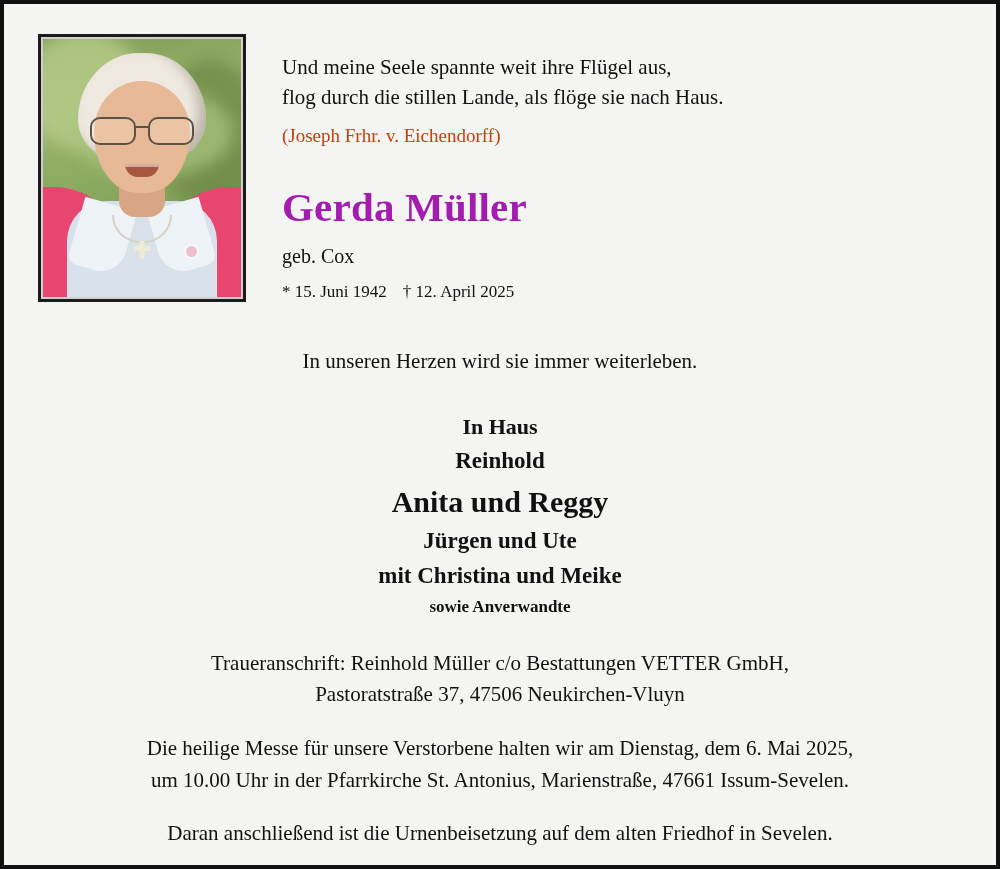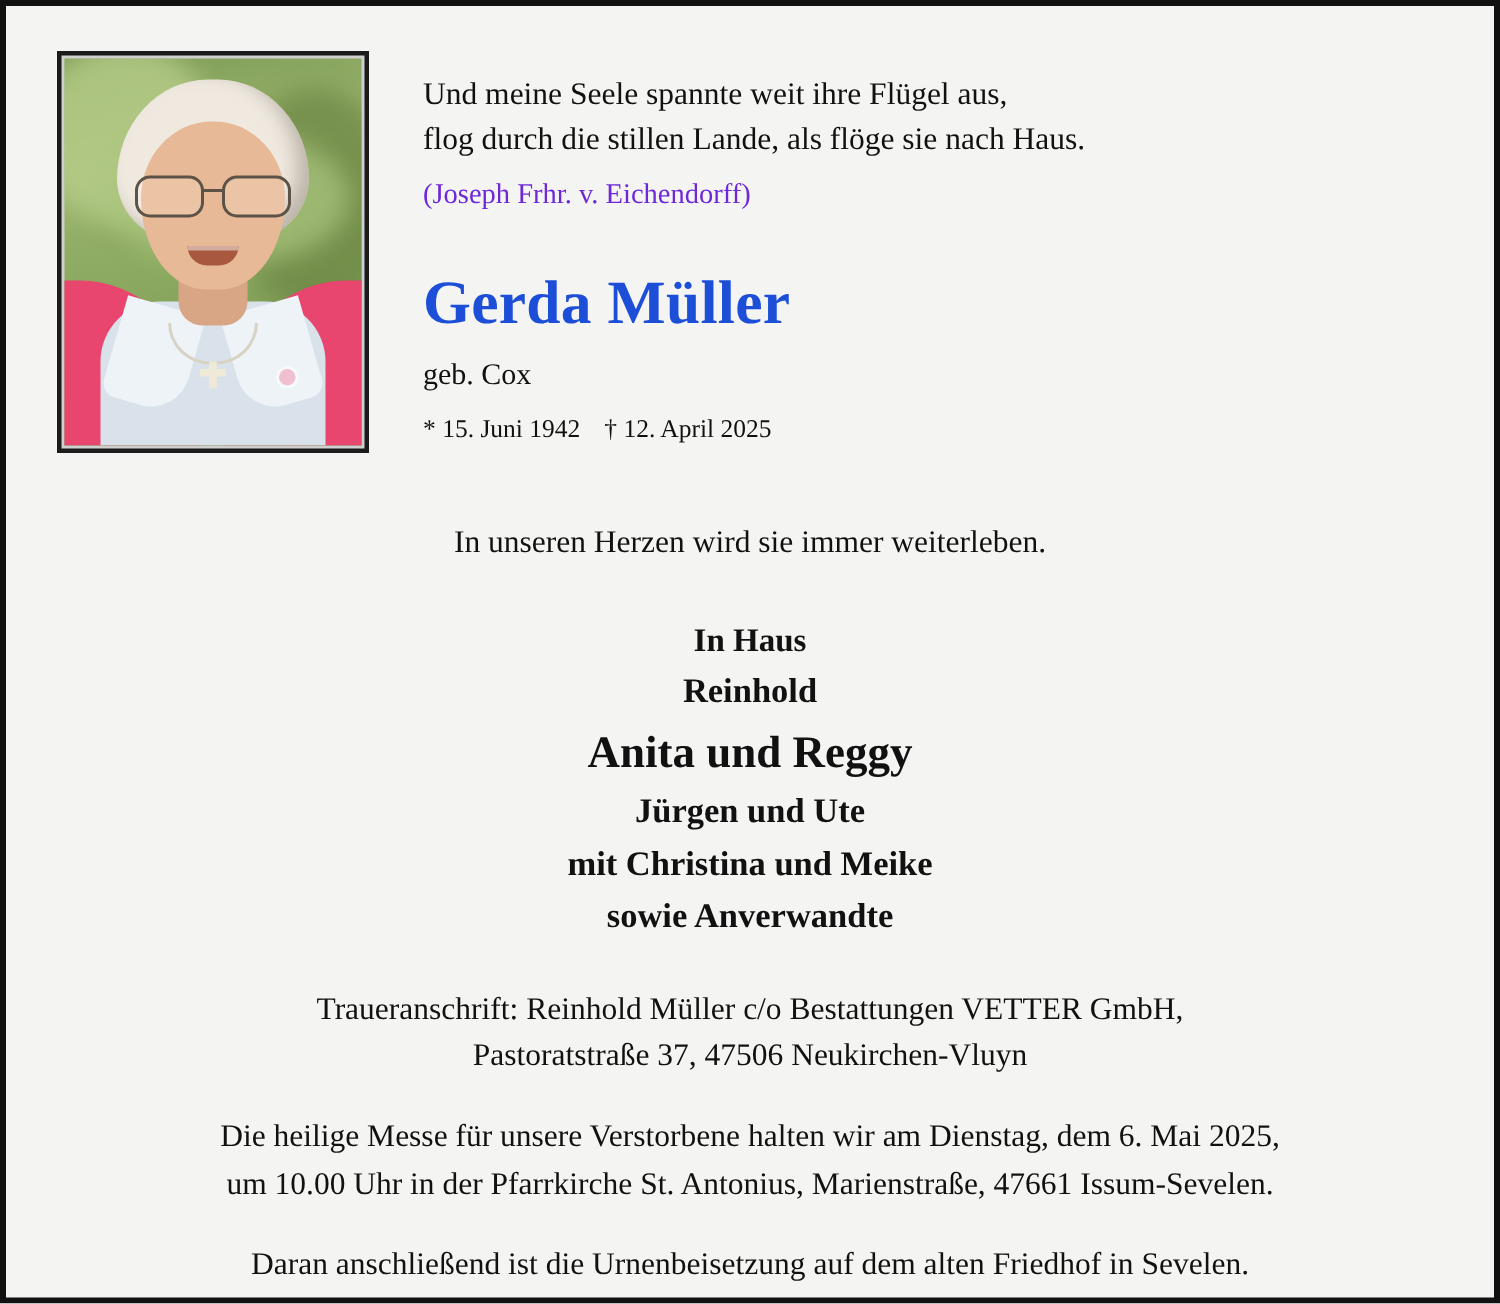--- a/index.html
+++ b/index.html
@@ -24,21 +24,21 @@
     top: 8px;
     left: 8px;
     right: 8px;
     bottom: 8px;
     background: #f4f4f2;
   }
 
   
   .top {
     display: flex;
-    align-items: center;
+    align-items: flex-end;
     padding: 14px 0 0 0;
   }
   .portrait-wrap {
     width: 260px;
     flex: 0 0 260px;
     display: flex;
     justify-content: center;
     padding-top: 8px;
   }
   .portrait-frame {
@@ -169,28 +169,28 @@
     padding: 16px 20px 0 10px;
   }
   .quote-line {
     font-size: 21px;
     line-height: 1.42;
     color: #111;
   }
   .quote-src {
     font-size: 19px;
     margin-top: 12px;
-    color: #6d28d9;
+    color: #c2410c;
   }
   .name {
     font-size: 41px;
     font-weight: bold;
     letter-spacing: .2px;
     margin-top: 36px;
-    color: #1d4ed8;
+    color: #a21caf;
   }
   .born-name {
     font-size: 20px;
     margin-top: 14px;
     color: #111;
   }
   .dates {
     font-size: 17px;
     margin-top: 14px;
     color: #111;
@@ -210,21 +210,21 @@
   .family {
     margin-top: 34px;
     font-weight: bold;
     line-height: 1.52;
   }
   .family .l0 { font-size: 22px; }
   .family .l1 { font-size: 23px; }
   .family .l2 { font-size: 30px; }
   .family .l3 { font-size: 23px; }
   .family .l4 { font-size: 23px; }
-  .family .l5 { font-size: 23px; }
+  .family .l5 { font-size: 17px; }
   .address {
     margin-top: 28px;
     font-size: 21px;
     line-height: 1.45;
   }
   .service {
     margin-top: 24px;
     font-size: 21px;
     line-height: 1.5;
   }

